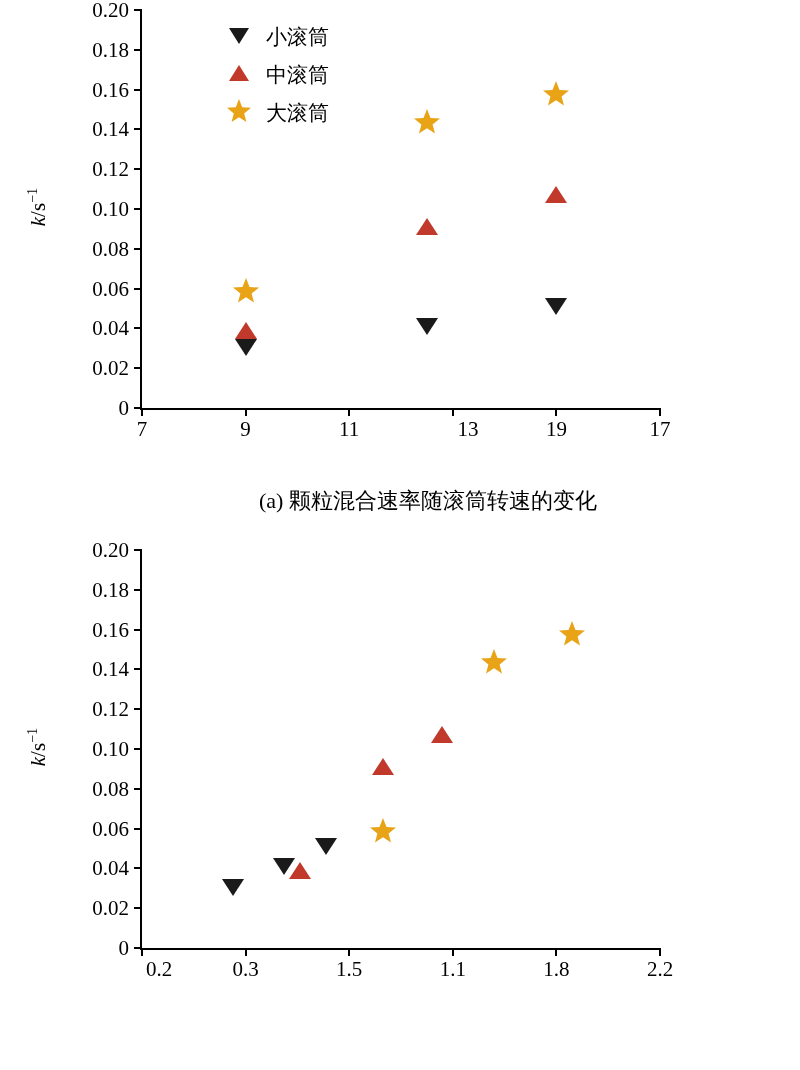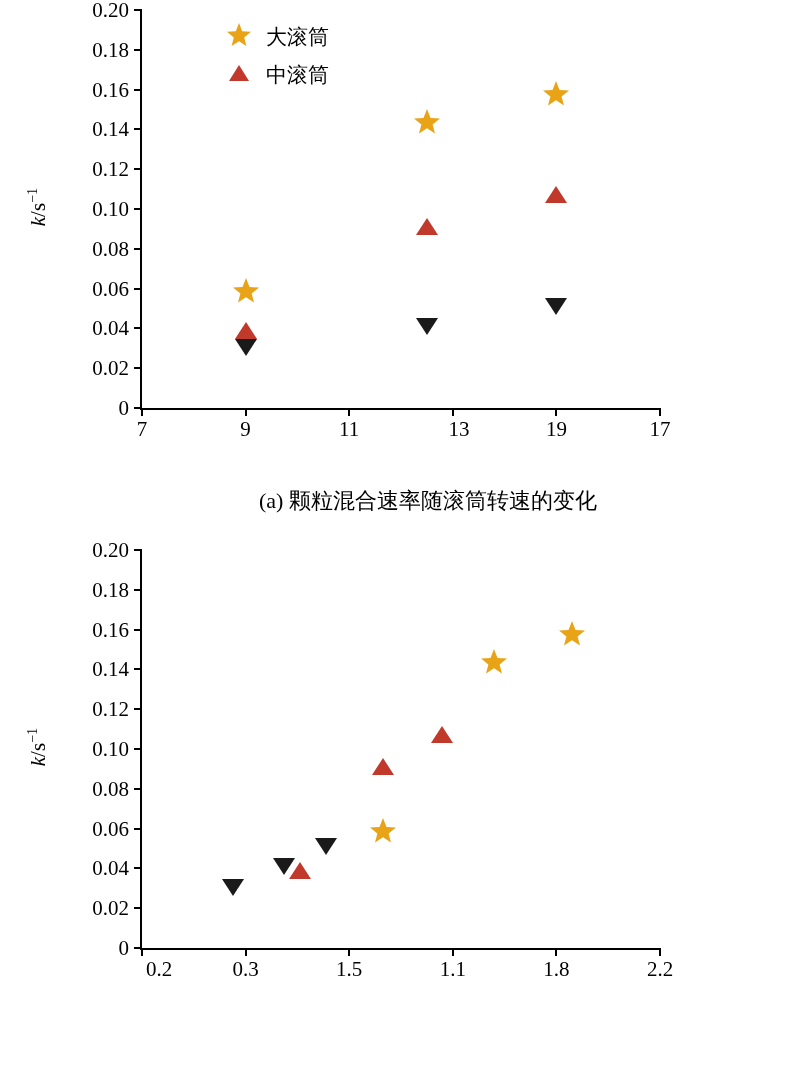--- a/index.html
+++ b/index.html
@@ -157,21 +157,21 @@
         </div>
 
       <div id="a-xticks">
           <div class="tick tick-x" style="left: -1px;"></div>
           <div class="xtl" style="left: 0px;">7</div>
           <div class="tick tick-x" style="left: 102.6px;"></div>
           <div class="xtl" style="left: 103.6px;">9</div>
           <div class="tick tick-x" style="left: 206.2px;"></div>
           <div class="xtl" style="left: 207.2px;">11</div>
           <div class="tick tick-x" style="left: 309.8px;"></div>
-          <div class="xtl" style="left: 317px; text-align: right;">13</div>
+          <div class="xtl" style="left: 326px; text-align: right;">13</div>
           <div class="tick tick-x" style="left: 413.4px;"></div>
           <div class="xtl" style="left: 414.4px;">19</div>
           <div class="tick tick-x" style="left: 517px;"></div>
           <div class="xtl" style="left: 518px;">17</div>
         </div>
 
       <div id="a-points">
           <div class="marker" style="left: 103.6px; top: 336.31px;"><svg width="28" height="28" viewBox="0 0 28 28">
               <polygon points="3,7 25,7 14,24" fill="#1a1a1a"></polygon>
             </svg></div>
@@ -195,35 +195,43 @@
             </svg></div>
           <div class="marker" style="left: 284.9px; top: 112.435px;"><svg width="30" height="30" viewBox="0 0 30 30">
               <polygon points="15,2 18.5,11 28,11.6 20.6,17.6 23,26.5 15,21.3 7,26.5 9.4,17.6 2,11.6 11.5,11" fill="#e8a317"></polygon>
             </svg></div>
           <div class="marker" style="left: 414.4px; top: 83.58px;"><svg width="30" height="30" viewBox="0 0 30 30">
               <polygon points="15,2 18.5,11 28,11.6 20.6,17.6 23,26.5 15,21.3 7,26.5 9.4,17.6 2,11.6 11.5,11" fill="#e8a317"></polygon>
             </svg></div>
         </div>
 
       <div class="legend">
+        <div class="legend-row">
+          <span class="legend-marker">
+            <svg width="26" height="26" viewBox="0 0 26 26">
+                <polygon points="3,6 23,6 13,22" fill="#1a1a1a"></polygon>
+              </svg>
+          </span>
+          <span class="legend-label">小滚筒</span>
+        </div>
+        <div class="legend-row">
+          <span class="legend-marker">
+            <svg width="26" height="26" viewBox="0 0 26 26">
+                <polygon points="13,5 23,21 3,21" fill="#c0392b"></polygon>
+              </svg>
+          </span>
+          <span class="legend-label">中滚筒</span>
+        </div>
         <div class="legend-row">
           <span class="legend-marker">
             <svg width="28" height="28" viewBox="0 0 28 28">
                 <polygon points="14,2 17.2,10.2 26,10.8 19.2,16.4 21.4,25 14,20.2 6.6,25 8.8,16.4 2,10.8 10.8,10.2" fill="#e8a317"></polygon>
               </svg>
           </span>
           <span class="legend-label">大滚筒</span>
-        </div>
-        <div class="legend-row">
-          <span class="legend-marker">
-            <svg width="26" height="26" viewBox="0 0 26 26">
-                <polygon points="13,5 23,21 3,21" fill="#c0392b"></polygon>
-              </svg>
-          </span>
-          <span class="legend-label">中滚筒</span>
         </div>
       </div>
     </div>
     <div class="axis-title-y" id="a-ytitle" style="left: 18px; top: 195px;">
       <span class="italic">k</span><span>/s</span><sup>−1</sup>
     </div>
   </div>
   <div class="caption" id="caption-a">(a) 颗粒混合速率随滚筒转速的变化</div>
 </div>
 

